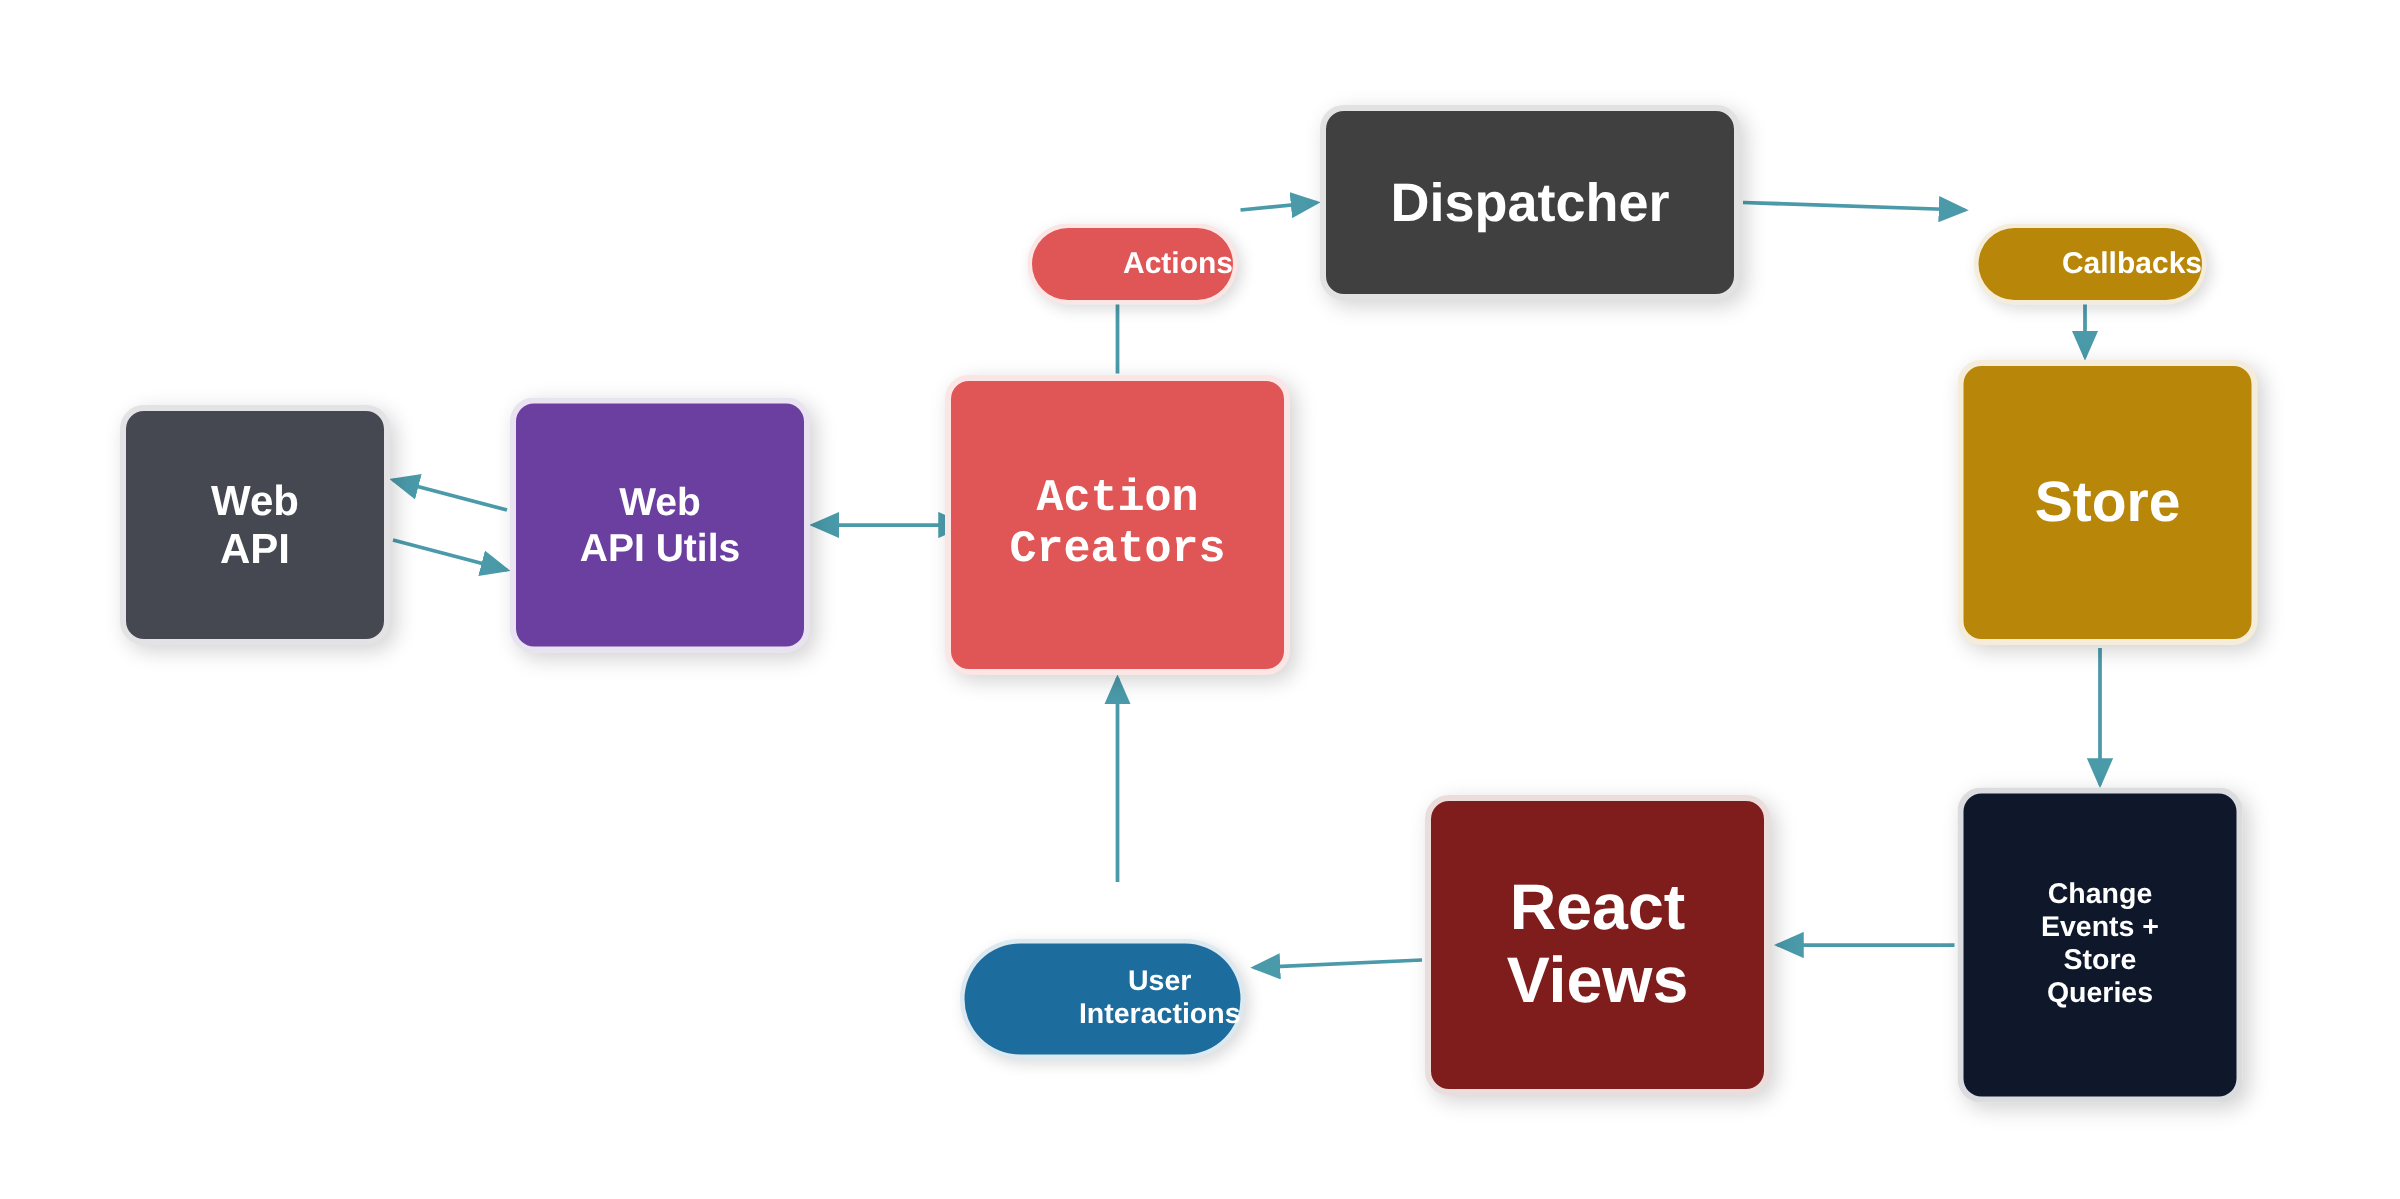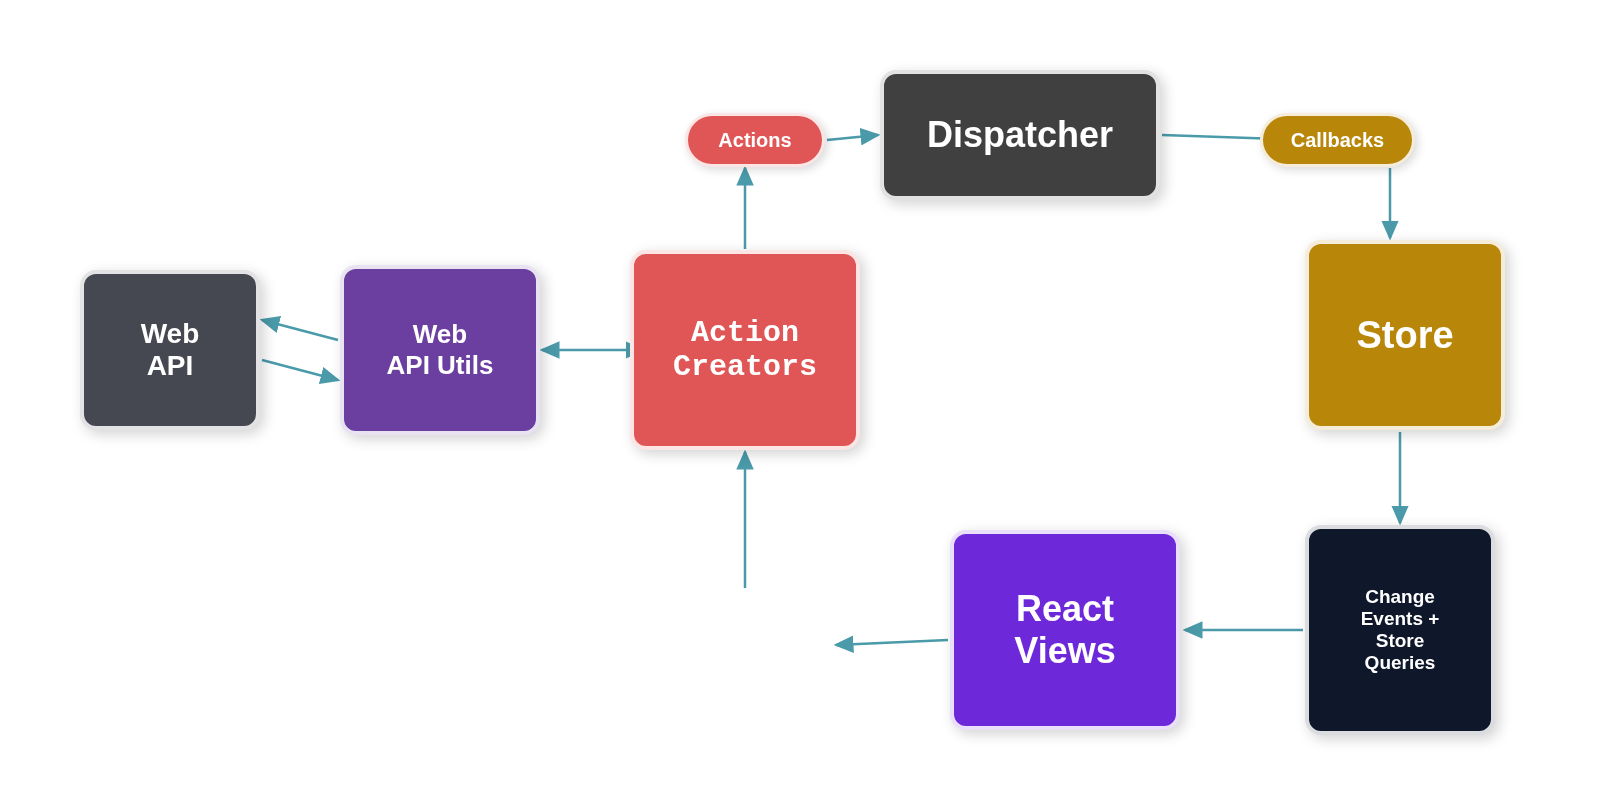--- a/index.html
+++ b/index.html
@@ -71,65 +71,66 @@
     .node-store {
       background: #b8870a;
       width: 200px;
       height: 190px;
       font-size: 38px;
       left: 1305px;
       top: 240px;
     }
 
     .node-react-views {
-      background: #6d28d9;
+      background: #7f1d1d;
       width: 230px;
       height: 200px;
-      font-size: 36px;
+      font-size: 43px;
       left: 950px;
       top: 530px;
     }
 
     .node-change-events {
       background: #0f172a;
       width: 190px;
       height: 210px;
       font-size: 22px;
       left: 1305px;
       top: 525px;
     }
 
     
     .pill {
       position: absolute;
       display: flex;
       align-items: center;
-      justify-content: center;
+      justify-content: flex-end;
       text-align: center;
       font-weight: bold;
       color: #fff;
       border-radius: 40px;
       border: 3px solid rgba(255,255,255,0.85);
       box-shadow: 3px 3px 10px rgba(0,0,0,0.15);
       font-size: 20px;
+      margin-top: 36px;
     }
 
     .pill-actions {
       background: #e05555;
       width: 140px;
       height: 54px;
       left: 685px;
       top: 113px;
     }
 
     .pill-callbacks {
       background: #b8870a;
       width: 155px;
       height: 54px;
-      left: 1260px;
+      left: 1316px;
       top: 113px;
     }
 
     .pill-user-interactions {
       background: #1d6c9e;
       width: 190px;
       height: 80px;
       font-size: 19px;
       left: 640px;
       top: 590px;
@@ -232,14 +233,18 @@
 Views</span>
   </div>
 
   <div class="node node-change-events">
     <span style="white-space:pre-line; font-size:19px;">Change
 Events +
 Store
 Queries</span>
   </div>
 
+  <div class="pill pill-user-interactions">
+    <span style="white-space:pre-line;">User
+Interactions</span>
+  </div>
 
 </div>
 
 </body></html>

